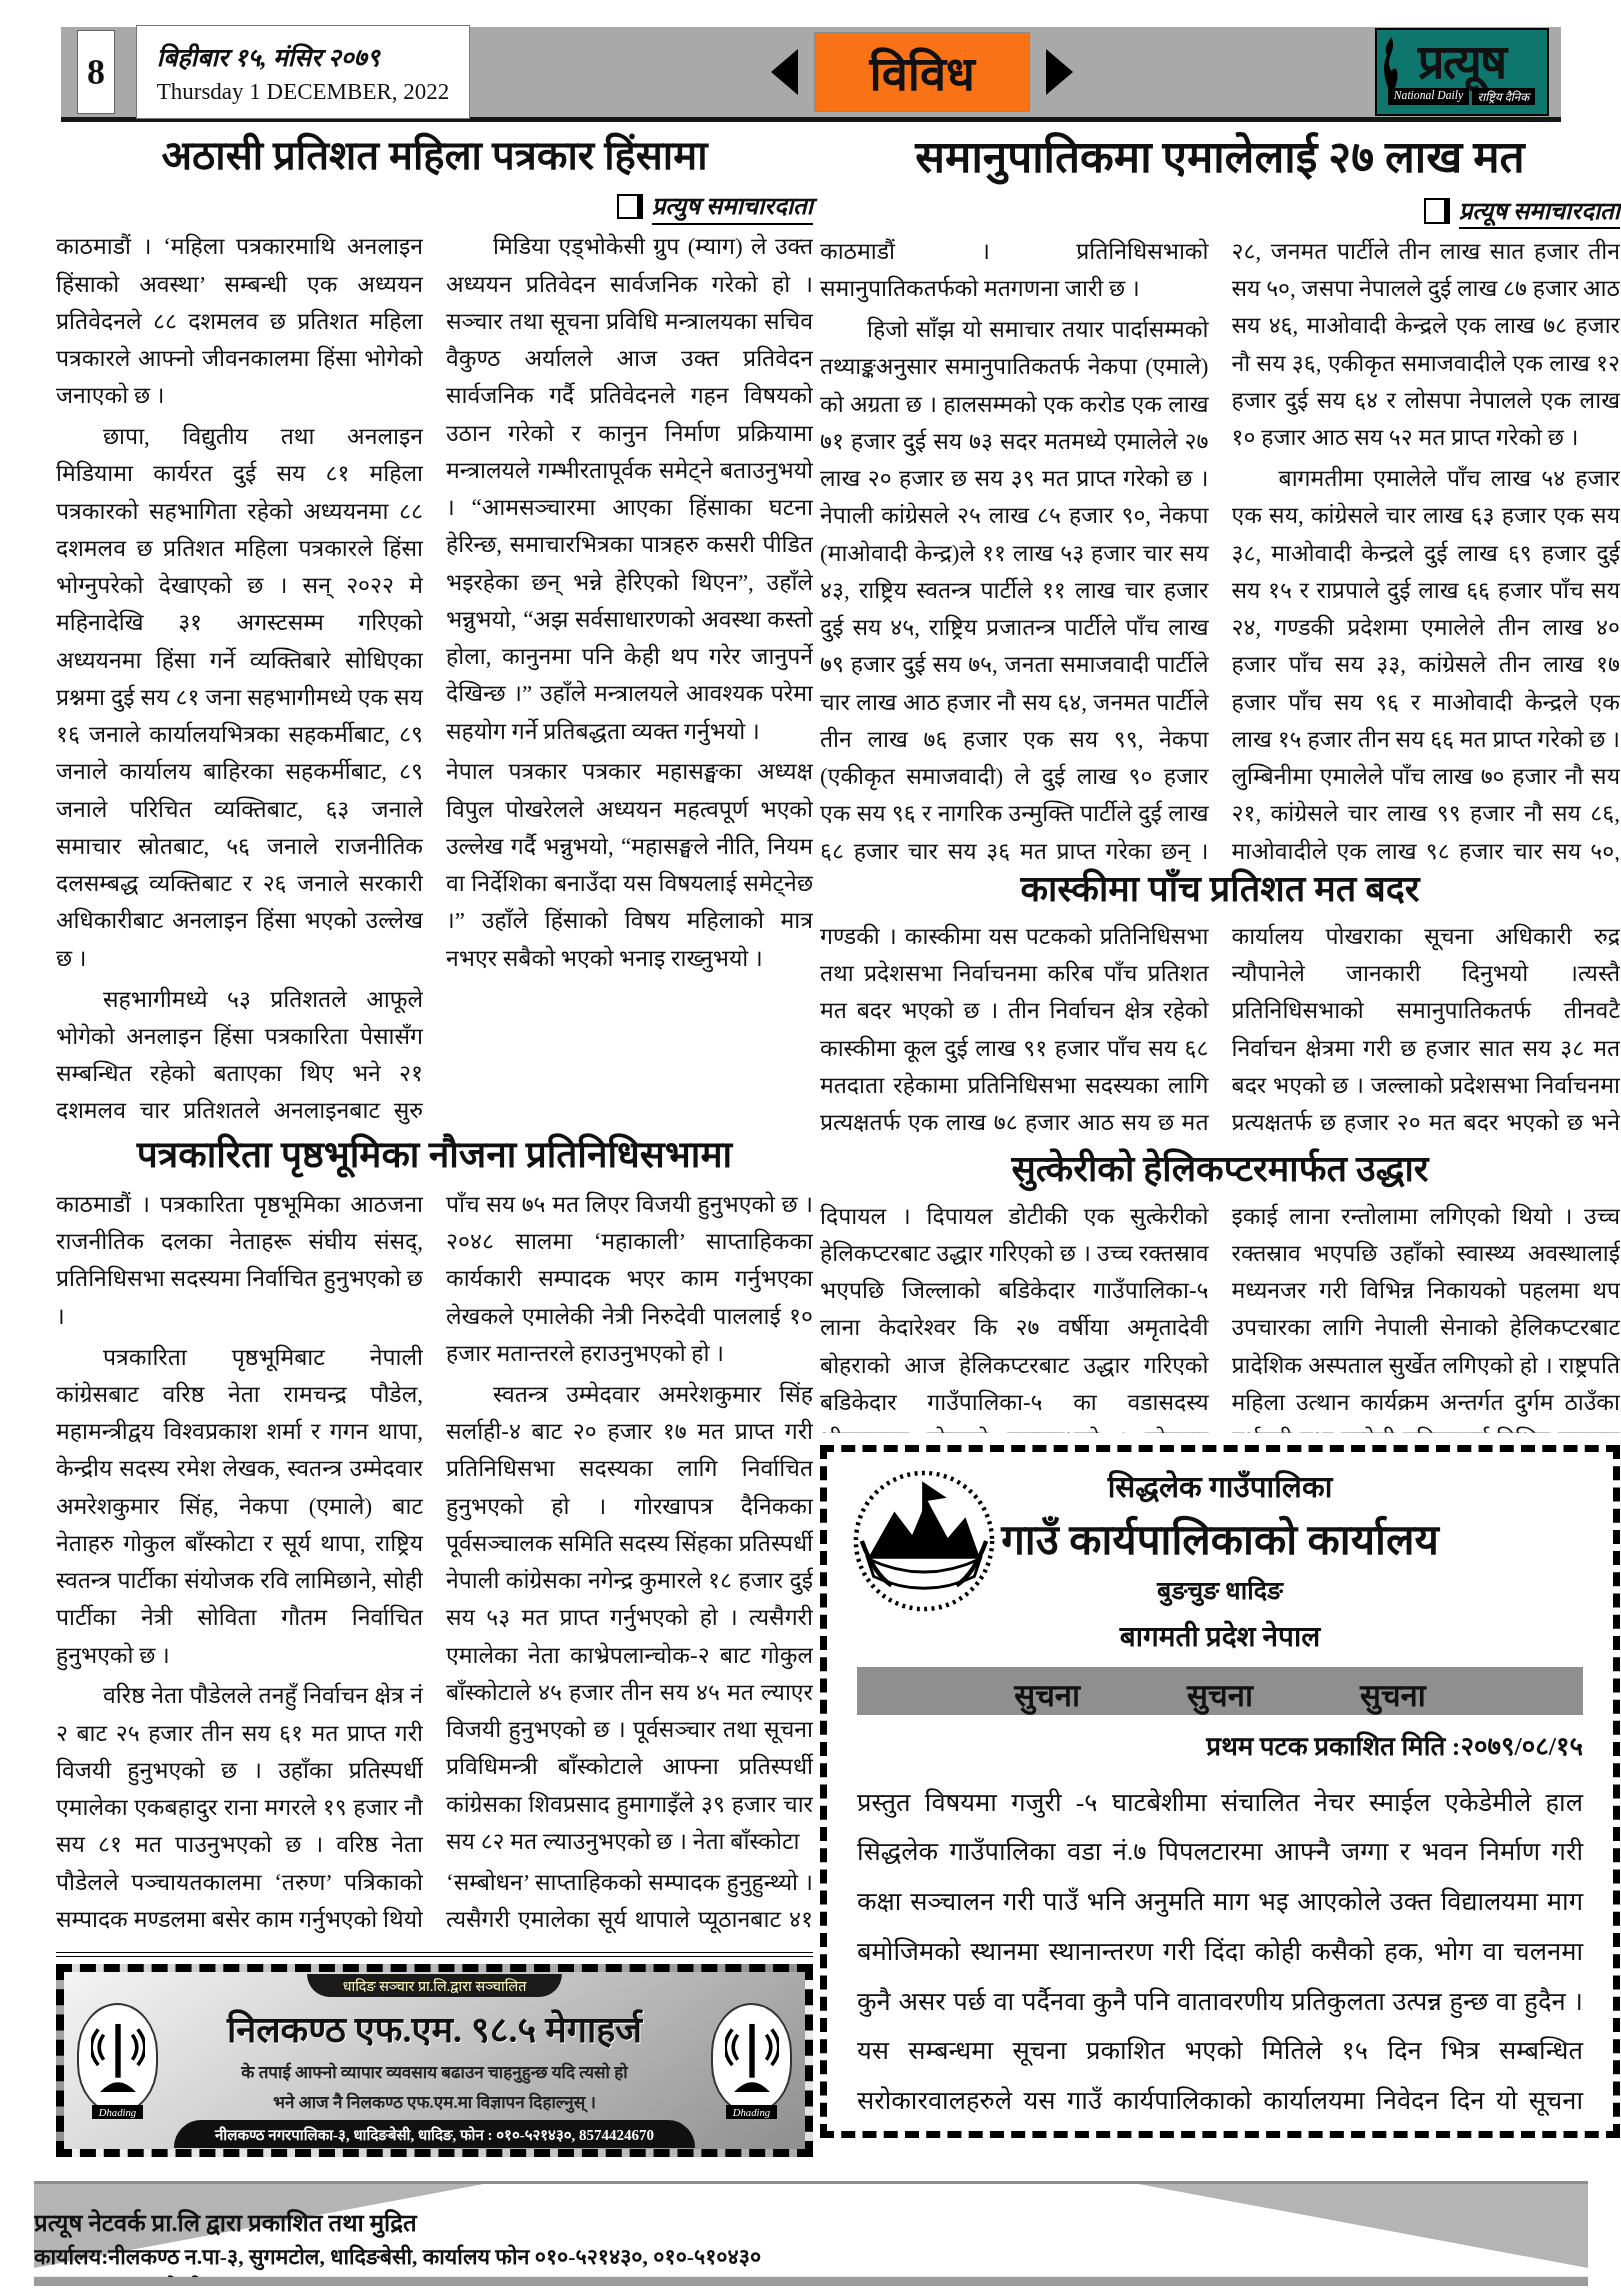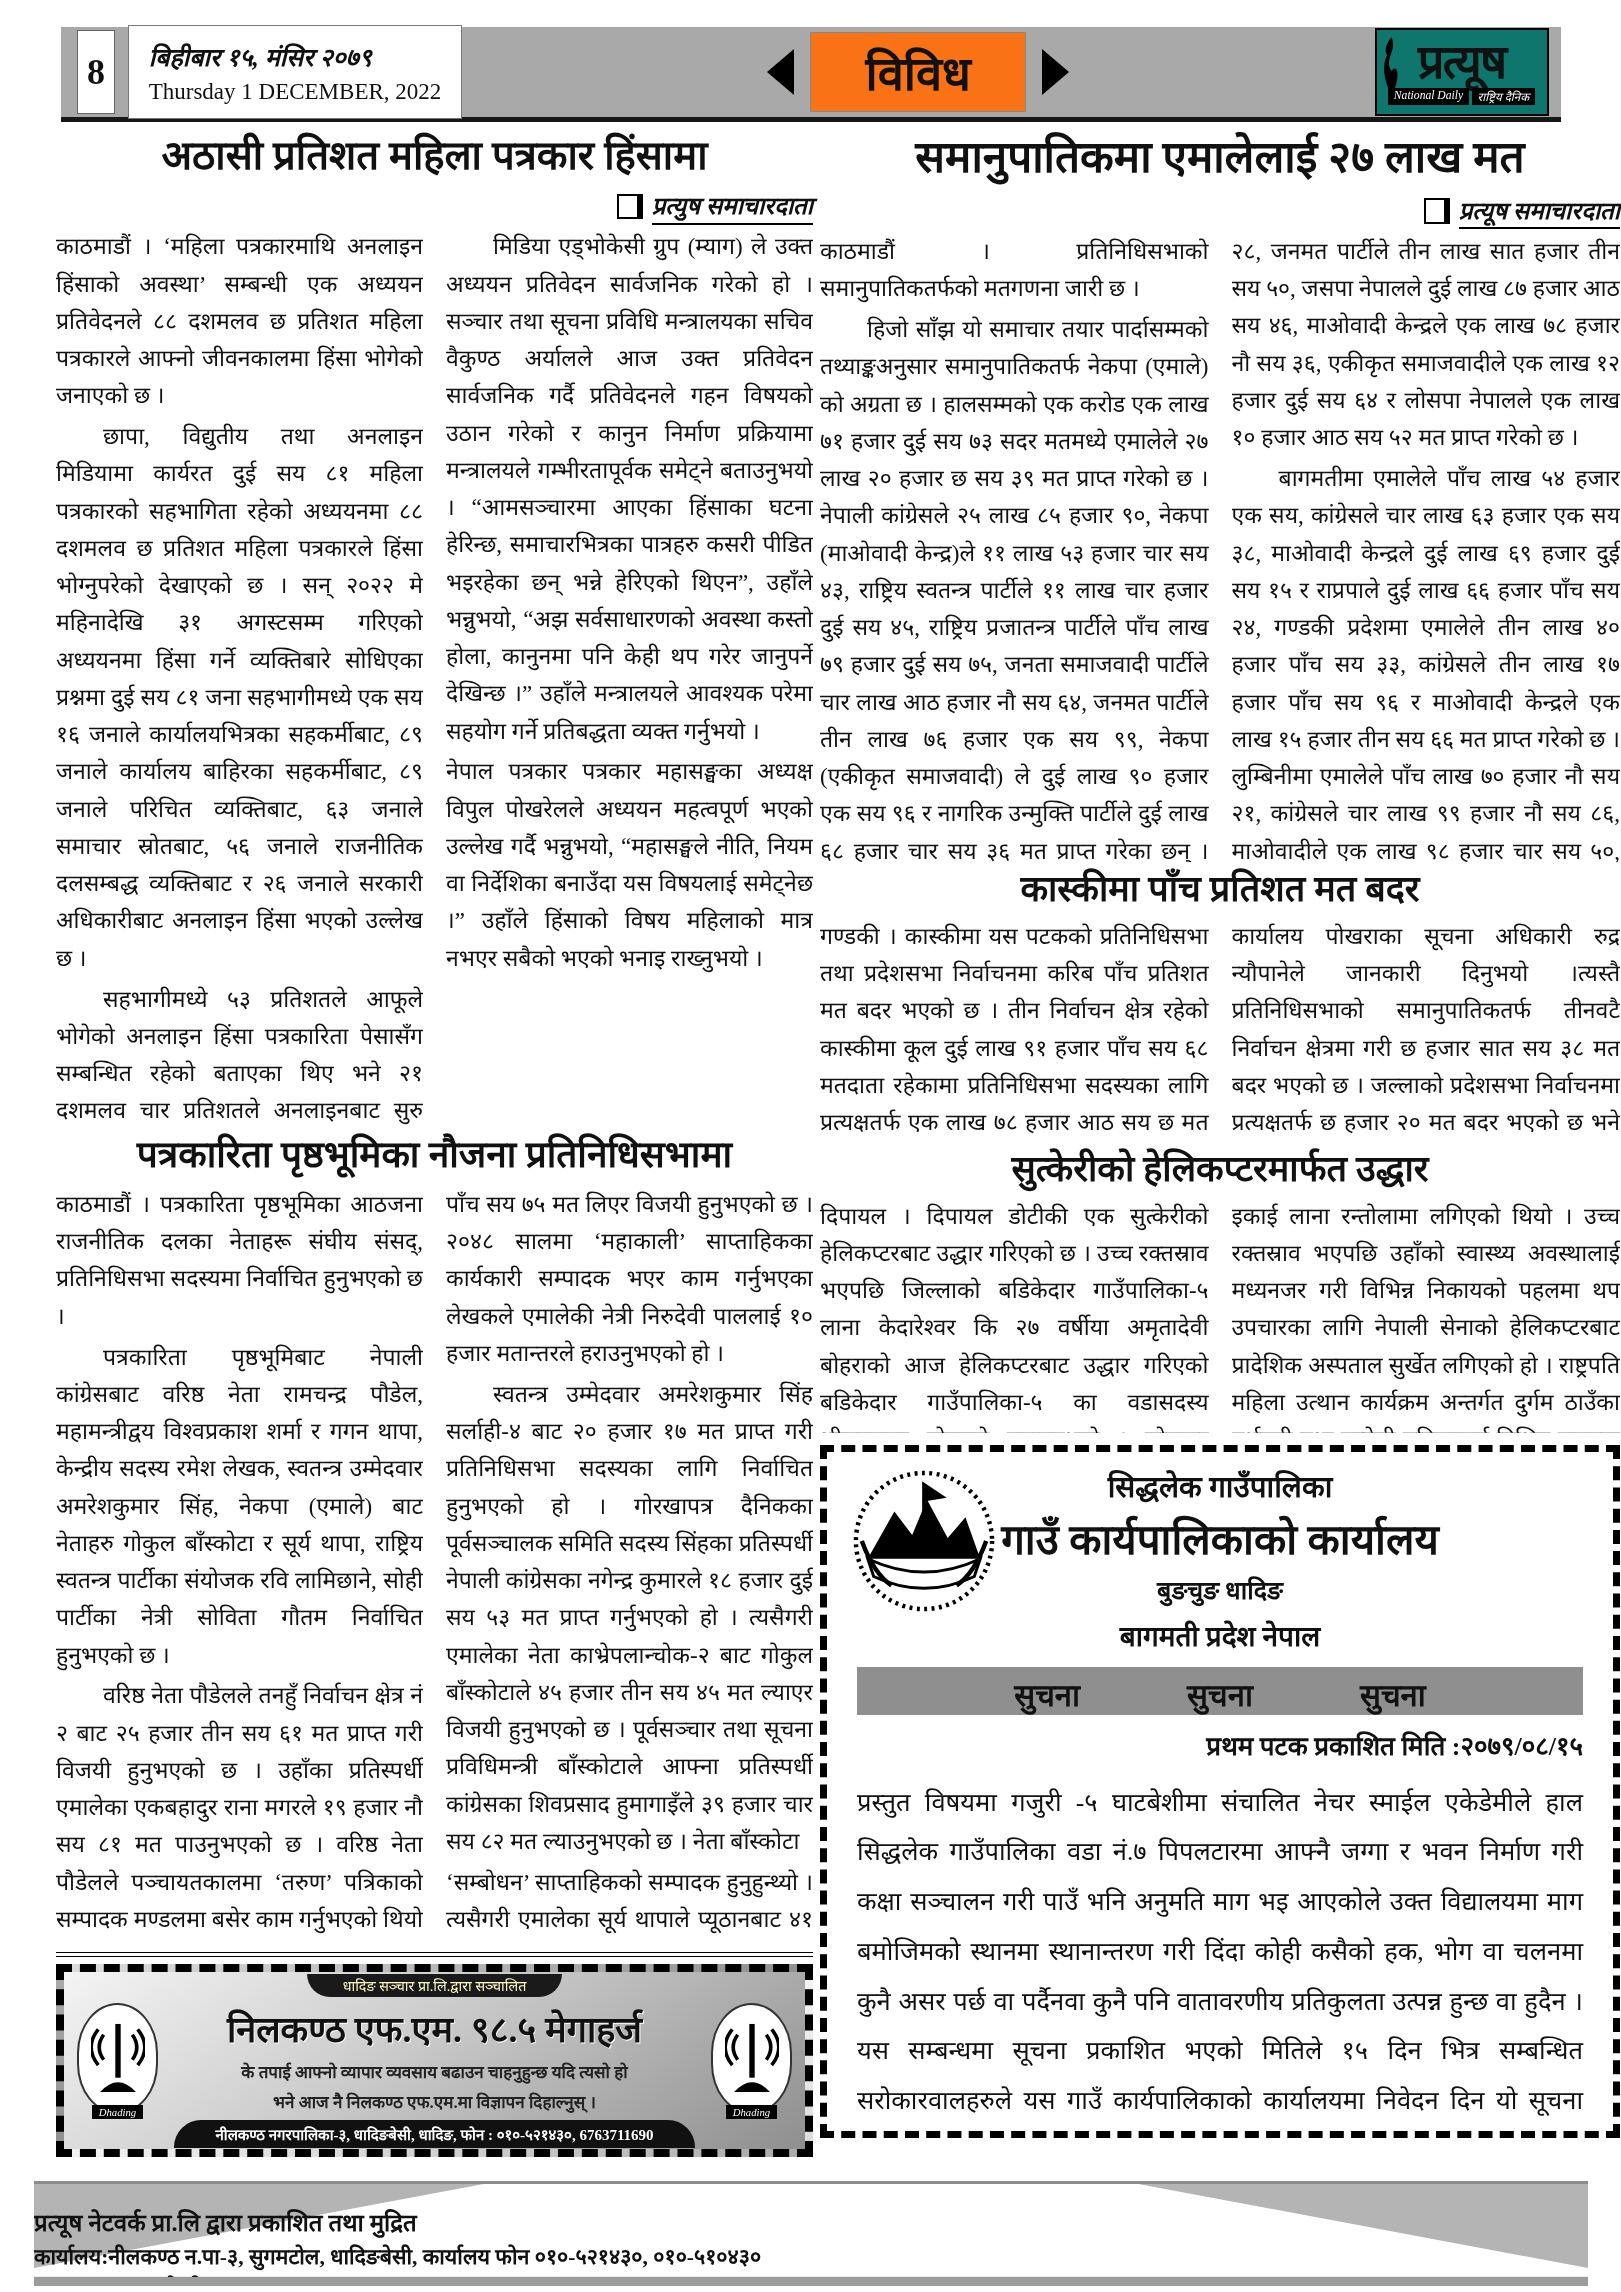--- a/index.html
+++ b/index.html
@@ -3,21 +3,21 @@
 <meta charset="utf-8">
 <style>
   html,body{margin:0;padding:0;background:#e8e8e8;}
   .page{position:relative;width:1622px;height:2293px;background:#ffffff;margin:0 auto;overflow:hidden;
         font-family:"Liberation Serif", serif;color:#111;}
   
   .masthead{position:absolute;left:61px;top:27px;width:1500px;height:90px;background:#a9a9a9;
             border-bottom:5.4px solid #161616;display:flex;align-items:center;}
   .pagenum-box{background:#fff;border:0.9px solid #666;width:36px;height:82px;margin-left:16px;
                display:flex;align-items:center;justify-content:center;font-size:36px;font-weight:bold;}
-  .date-box{background:#fff;border:0.9px solid #777;height:82px;margin-left:13px;padding:5.4px 19.7px;
+  .date-box{background:#fff;border:0.9px solid #777;height:82px;margin-left:21px;padding:5.4px 19.7px;
             display:flex;flex-direction:column;justify-content:center;}
   .date-np{font-size:25px;font-weight:bold;font-style:italic;}
   .date-en{font-size:23px;margin-top:5.4px;}
   .section-wrap{flex:1;display:flex;align-items:center;justify-content:center;gap:16px;}
   .tri{width:0;height:0;border-top:23px solid transparent;border-bottom:23px solid transparent;}
   .tri-l{border-right:27px solid #000;}
   .tri-r{border-left:27px solid #000;}
   .section-box{background:#f97316;border:0.9px solid #888;padding:7.2px 54px;font-size:47px;font-weight:bold;}
   .logo-box{background:#0f766e;border:2.7px solid #000;width:170px;height:84px;margin-right:12.5px;
             position:relative;display:flex;flex-direction:column;align-items:center;justify-content:center;}
@@ -157,21 +157,21 @@
             </svg>
           </div>
           <div class="fm-tag">Dhading</div>
         </div>
       </div>
       <div class="ad-center">
         <div class="ad-top-pill">धादिङ सञ्चार प्रा.लि.द्वारा सञ्चालित</div>
         <div class="ad-title">निलकण्ठ एफ.एम. ९८.५ मेगाहर्ज</div>
         <div class="ad-line">के तपाई आफ्नो व्यापार व्यवसाय बढाउन चाहनुहुन्छ यदि त्यसो हो</div>
         <div class="ad-line">भने आज नै निलकण्ठ एफ.एम.मा विज्ञापन दिहाल्नुस् ।</div>
-        <div class="ad-bot-pill">नीलकण्ठ नगरपालिका-३, धादिङबेसी, धादिङ, फोन : ०१०-५२१४३०, 6763711690</div>
+        <div class="ad-bot-pill">नीलकण्ठ नगरपालिका-३, धादिङबेसी, धादिङ, फोन : ०१०-५२१४३०, 8574424670</div>
       </div>
       <div class="ad-side">
         <div class="fm-logo">
           <div class="fm-oval">
             <svg width="54" height="86" viewBox="0 0 60 96">
               <rect x="27" y="10" width="6" height="60" fill="#000"></rect>
               <path d="M14 22 q-10 14 0 28 M8 16 q-16 20 0 40 M46 22 q10 14 0 28 M52 16 q16 20 0 40" stroke="#000" stroke-width="4" fill="none"></path>
               <path d="M10 86 q20 -22 40 0 z" fill="#000"></path>
             </svg>
           </div>

